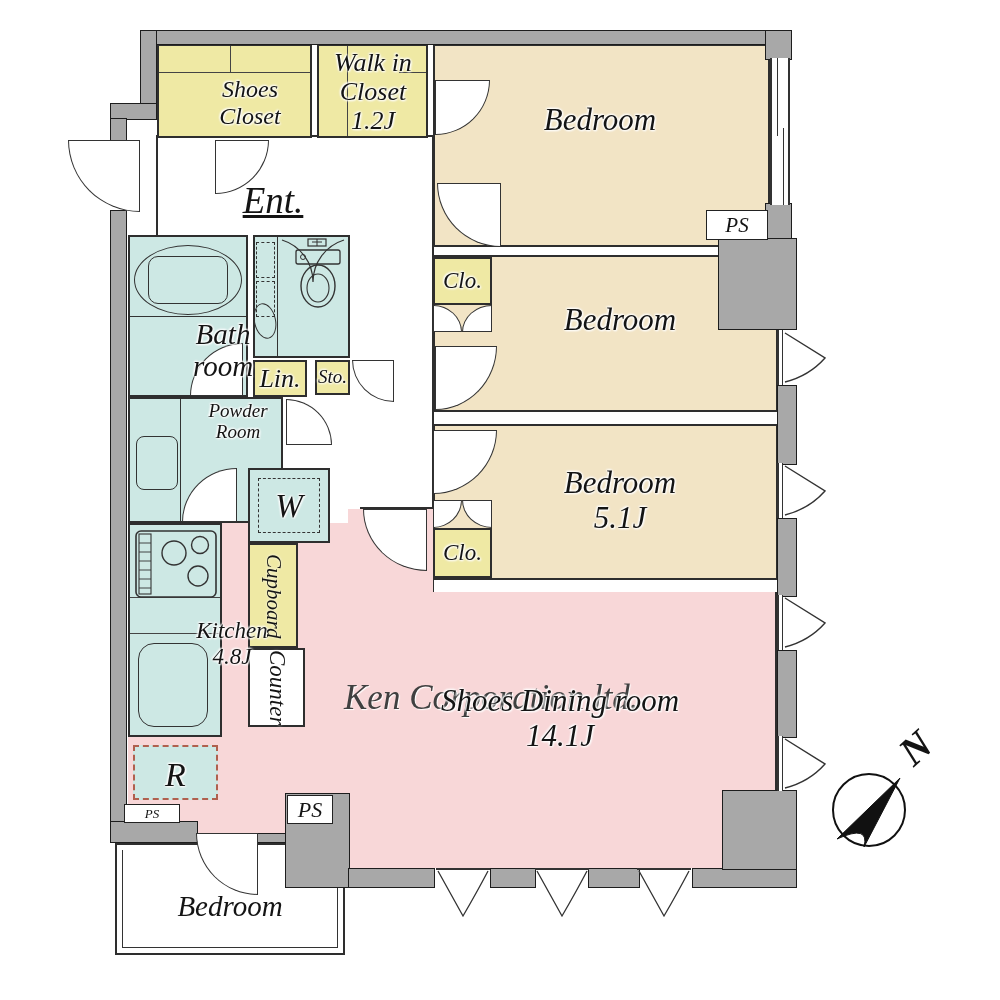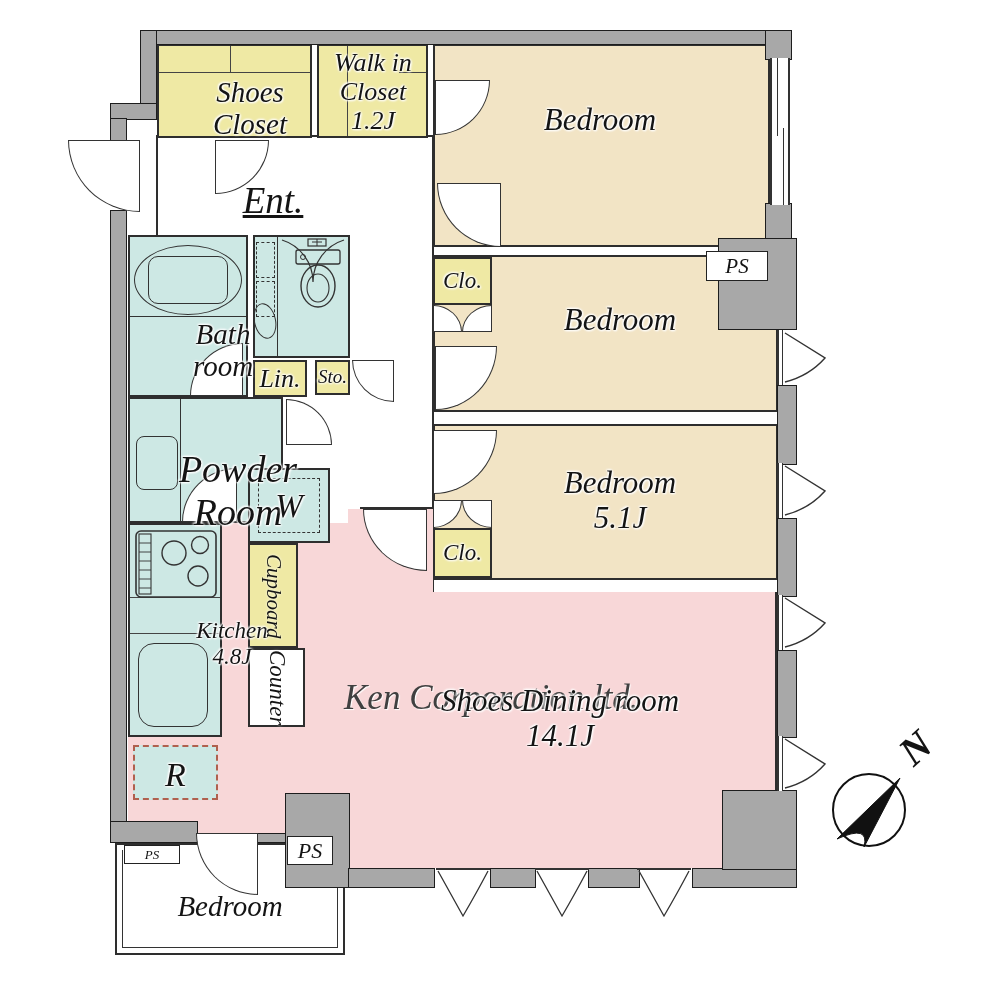--- a/index.html
+++ b/index.html
@@ -9,21 +9,21 @@
   .fill{position:absolute;box-sizing:border-box;}
   .wall{position:absolute;box-sizing:border-box;background:#a8a8a8;border:1px solid #1d1d1d;}
   .door{position:absolute;box-sizing:border-box;background:#fff;border:1.6px solid #333;}
   .petal{position:absolute;box-sizing:border-box;background:#fff;border:1.4px solid #333;}
   .fix{position:absolute;box-sizing:border-box;border:1.5px solid #333;background:transparent;}
   .label{position:absolute;font-style:italic;color:#141414;text-align:center;line-height:1.12;
          text-shadow:0 0 3px #fff,0 0 3px #fff,1px 1px 2px #fff,-1px -1px 2px #fff;}
   .vlabel{position:absolute;font-style:italic;color:#141414;display:flex;align-items:center;justify-content:center;
           writing-mode:vertical-rl;text-shadow:0 0 3px #fff;}
   .psbox{position:absolute;box-sizing:border-box;background:#fff;border:1.6px solid #222;
-         display:flex;align-items:center;justify-content:center;font-style:italic;color:#141414;margin-top:41px;}
+         display:flex;align-items:center;justify-content:center;font-style:italic;color:#141414;}
   .yellow{background:#efe9a4;} .tan{background:#f2e4c5;} .pink{background:#f8d7d8;}
   .cyan{background:#cde8e4;} .white{background:#ffffff;}
   svg{position:absolute;overflow:visible;}
 </style>
 </head>
 <body>
 
 <div class="canvas">
 
   <div class="room white" style="left:156px;top:135px;width:278px;height:457px;"></div>
@@ -179,21 +179,21 @@
   <div class="psbox" style="left:706px;top:210px;width:62px;height:30px;font-size:21px;">
     <span>PS</span>
   </div>
   <div class="psbox" style="left:287px;top:795px;width:46px;height:29px;font-size:22px;">
     <span>PS</span>
   </div>
   <div class="psbox" style="left:124px;top:804px;width:56px;height:19px;font-size:13px;border-width:1.3px;">
     <span>PS</span>
   </div>
 
-  <div class="label" style="left:190px;top:76px;width:120px;font-size:29px;">
+  <div class="label" style="left:190px;top:76px;width:120px;font-size:24px;">
     <div>Shoes</div>
     <div>Closet</div>
   </div>
   <div class="label" style="left:314px;top:48px;width:118px;font-size:26px;">
     <div>Walk in</div>
     <div>Closet</div>
     <div>1.2J</div>
   </div>
   <div class="label" style="left:218px;top:180px;width:110px;font-size:37px;text-decoration:underline;">Ent.</div>
   <div class="label" style="left:470px;top:103px;width:260px;font-size:31px;">
@@ -207,21 +207,21 @@
     <div>5.1J</div>
   </div>
   <div class="label" style="left:433px;top:268px;width:59px;font-size:23px;">Clo.</div>
   <div class="label" style="left:433px;top:540px;width:59px;font-size:23px;">Clo.</div>
   <div class="label" style="left:128px;top:318px;width:110px;font-size:29px;padding-left:40px;">
     <div>Bath</div>
     <div>room</div>
   </div>
   <div class="label" style="left:253px;top:364px;width:54px;font-size:26px;">Lin.</div>
   <div class="label" style="left:315px;top:366px;width:35px;font-size:19px;">Sto.</div>
-  <div class="label" style="left:148px;top:400px;width:180px;font-size:38px;margin-top:48px;">
+  <div class="label" style="left:148px;top:400px;width:180px;font-size:19px;">
     <div>Powder</div>
     <div>Room</div>
   </div>
   <div class="label" style="left:248px;top:488px;width:82px;font-size:33px;">W</div>
   <div class="label" style="left:158px;top:618px;width:148px;font-size:23px;">
     <div>Kitchen</div>
     <div>4.8J</div>
   </div>
   <div class="vlabel" style="left:252px;top:546px;width:42px;height:100px;font-size:21px;">Cupboard</div>
   <div class="vlabel" style="left:250px;top:650px;width:53px;height:75px;font-size:23px;">Counter</div>

